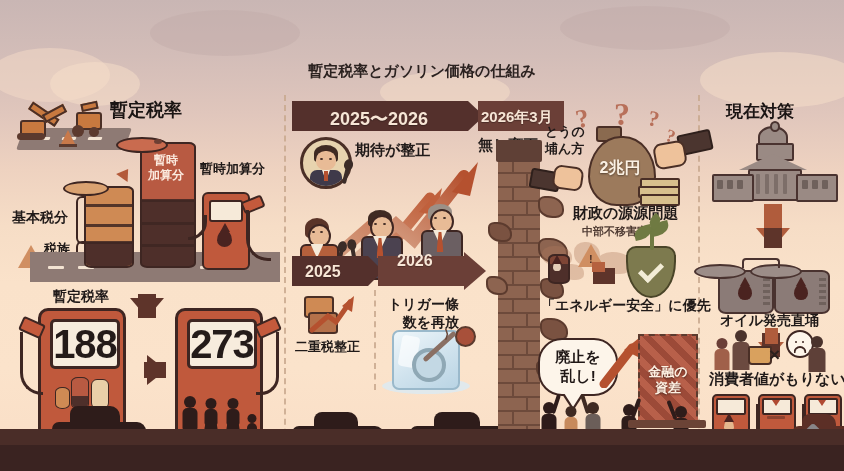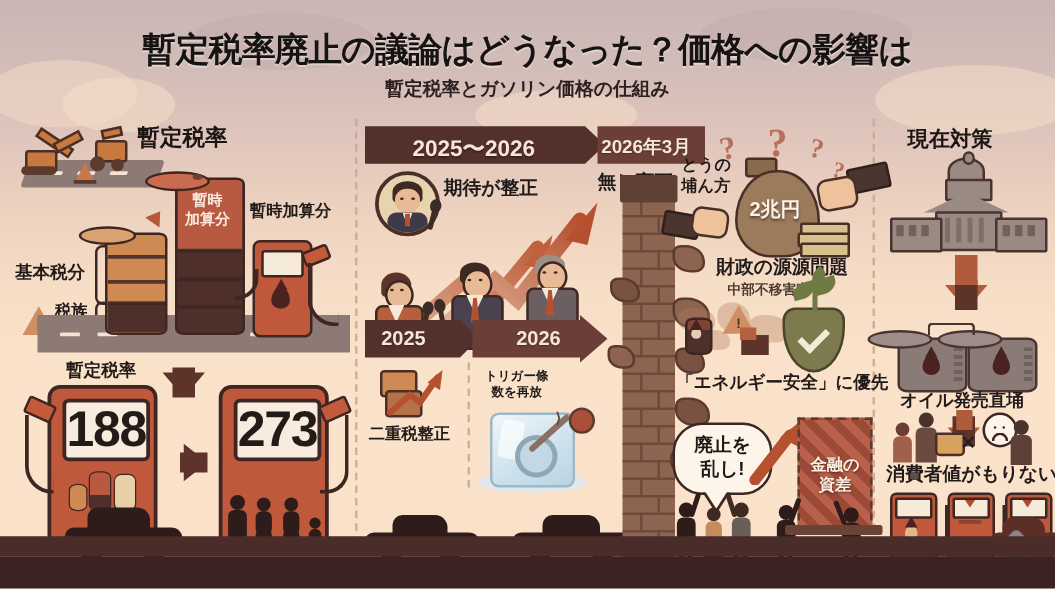--- a/index.html
+++ b/index.html
@@ -353,21 +353,20 @@
 
 <div id="stage">
 
   <div class="cloud" style="left:-10px;top:48px;width:120px;height:54px;"></div>
   <div class="cloud c2" style="left:50px;top:62px;width:90px;height:44px;"></div>
   <div class="cloud dk" style="left:150px;top:10px;width:150px;height:46px;"></div>
   <div class="cloud dk" style="left:560px;top:6px;width:170px;height:44px;"></div>
   <div class="cloud c2" style="left:700px;top:52px;width:160px;height:56px;"></div>
   <div class="cloud c2" style="left:380px;top:72px;width:130px;height:40px;"></div>
 
-  <div class="title">暫定税率廃止の議論はどうなった？価格への影響は</div>
   <div class="subtitle">暫定税率とガソリン価格の仕組み</div>
 
   <div class="vdash" style="left:284px;"></div>
   <div class="vdash" style="left:374px;top:290px;height:100px;"></div>
   <div class="vdash" style="left:698px;"></div>
 
   <div class="sechead" style="left:110px;top:98px;font-size:18px;">暫定税率</div>
 
   <div class="road" style="left:20px;top:128px;width:108px;height:22px;transform:skewX(-20deg);"></div>
   <div class="roadline" style="left:36px;top:137px;width:14px;height:3px;transform:skewX(-20deg);"></div>
@@ -573,35 +572,35 @@
     <div class="tie" style="top:28px;width:7px;height:20px;"></div>
   </div>
 
   <div class="ribbon" style="left:292px;top:256px;width:76px;height:30px;"></div>
   <div class="chev" style="left:368px;top:256px;border-left:15px solid #54302c;"></div>
   <div class="ribbon lite" style="left:378px;top:256px;width:86px;height:30px;"></div>
   <div class="chev" style="left:464px;top:252px;border-top:19px solid transparent;border-bottom:19px solid transparent;border-left:22px solid #6b3f37;"></div>
   <div class="ribbontxt" style="left:305px;top:263px;font-size:16px;">
     <span>2025</span>
   </div>
-  <div class="ribbontxt" style="left:397px;top:263px;font-size:16px;margin-left:16px;">
+  <div class="ribbontxt" style="left:397px;top:252px;font-size:16px;">
     <span>2026</span>
   </div>
 
   <div class="dtax" style="left:302px;top:294px;width:56px;height:42px;">
     <div class="can" style="left:2px;top:2px;width:26px;height:18px;"></div>
     <div class="can" style="left:6px;top:18px;width:26px;height:18px;background:#b5714a;"></div>
     <svg width="56" height="42" viewBox="0 0 56 42" style="position:absolute;left:0;top:0;">
       <path d="M10 36 L26 22 L34 28 L48 8" stroke="#b5512f" stroke-width="5" fill="none" stroke-linecap="round"></path>
       <path d="M40 12 L52 2 L50 18 Z" fill="#b5512f"></path>
     </svg>
   </div>
   <div class="lbl" style="left:295px;top:338px;font-size:13px;">二重税整正</div>
 
-  <div class="lbl" style="left:388px;top:295px;font-size:10px;line-height:1.3;text-align:center;">
+  <div class="lbl" style="left:388px;top:295px;font-size:14px;line-height:1.3;text-align:right;">
     <span>トリガー條</span><br>
     <span>数を再放</span>
   </div>
   <div class="icepool" style="left:382px;top:378px;width:88px;height:16px;"></div>
   <div class="ice" style="left:392px;top:330px;width:64px;height:56px;"></div>
   <div class="triggerdial" style="left:412px;top:348px;width:26px;height:26px;"></div>
   <div class="triggerstick" style="left:424px;top:358px;width:42px;transform:rotate(-42deg);"></div>
   <div class="triggerknob" style="left:455px;top:326px;width:17px;height:17px;"></div>
   <div style="position:absolute;left:444px;top:327px;color:#6b4a3c;font-size:12px;font-weight:bold;">⟩</div>
 

